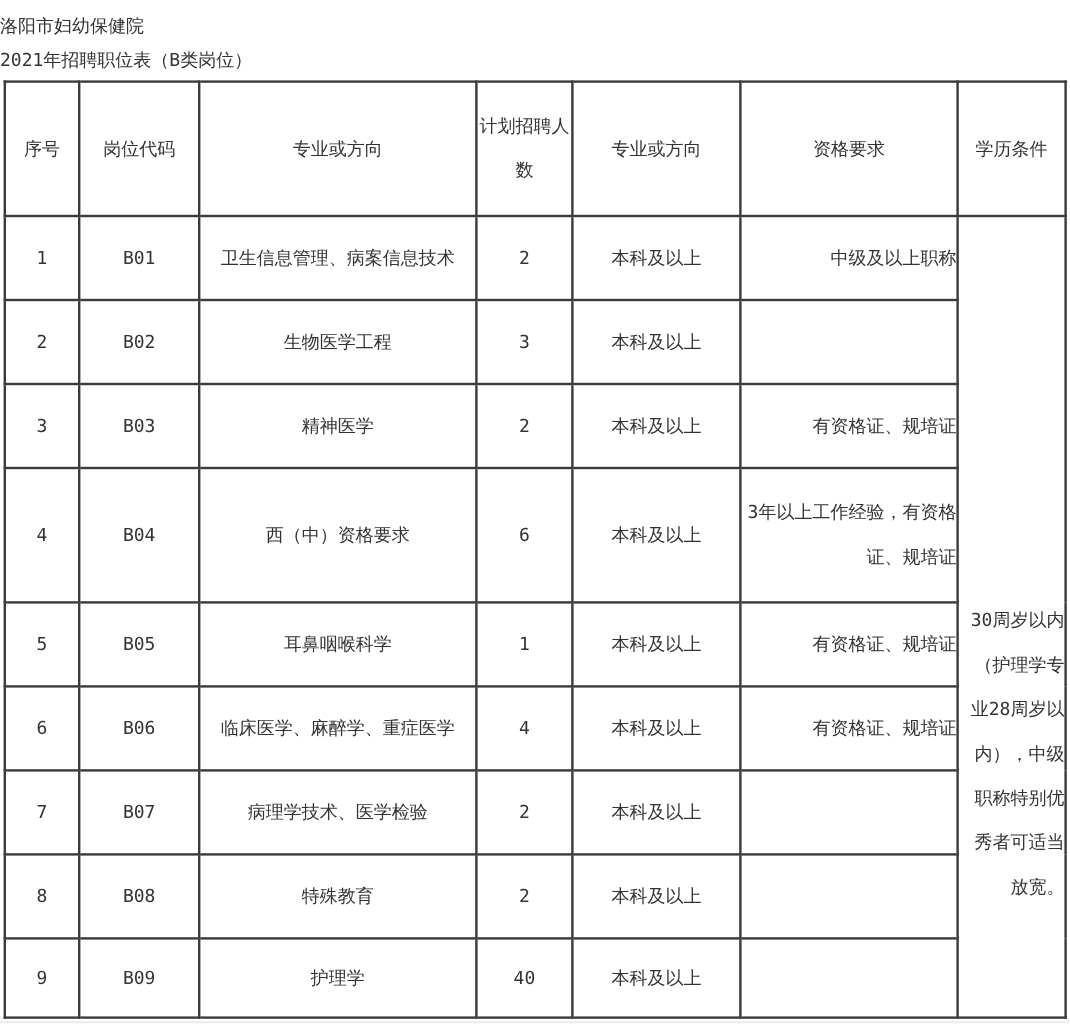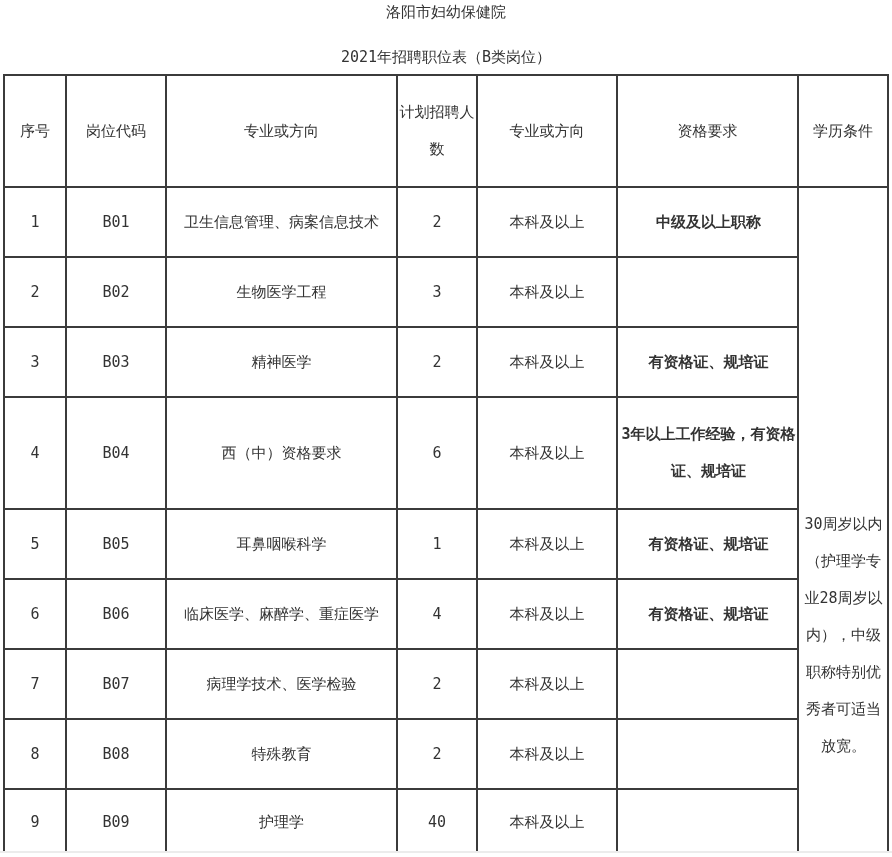--- a/index.html
+++ b/index.html
@@ -9,30 +9,30 @@
     color: #333333;
     font-family: "DejaVu Sans Mono", "DejaVu Sans", monospace;
   }
   .page {
     width: 892px;
     height: 853px;
     border-bottom: 2px solid #ececec;
     overflow: hidden;
   }
   .doc-title {
-    text-align: center;
+    text-align: left;
     font-size: 15px;
     line-height: 16px;
-    padding-top: 4px;
+    padding-top: 14px;
   }
   .doc-subtitle {
-    text-align: center;
+    text-align: left;
     font-size: 15px;
     line-height: 16px;
-    margin-top: 29px;
+    margin-top: 12px;
     margin-bottom: 9px;
   }
   table.job-table {
     border-collapse: collapse;
     table-layout: fixed;
     width: 884px;
     margin-left: 3px;
   }
   .job-table th, .job-table td {
     border: 2px solid #3b3b3b;
@@ -44,26 +44,25 @@
     overflow: hidden;
     word-break: break-all;
   }
   .job-table th { font-weight: normal; }
   .job-table td { font-weight: normal; }
   tr.header-row { height: 112px; }
   tbody tr { height: 70px; }
   tbody tr.r-tall { height: 112px; }
   tbody tr.r-last { height: 66px; }
   td.qual {
-    text-align: center;
+    text-align: right;
     padding-left: 2px;
-    font-weight: bold;
   }
   td.age {
-    text-align: center;
+    text-align: right;
     vertical-align: top;
     padding-top: 318px;
     padding-left: 1px;
   }
 </style>
 </head>
 <body>
 
 <div class="page">
   <div class="doc-title">洛阳市妇幼保健院</div>

